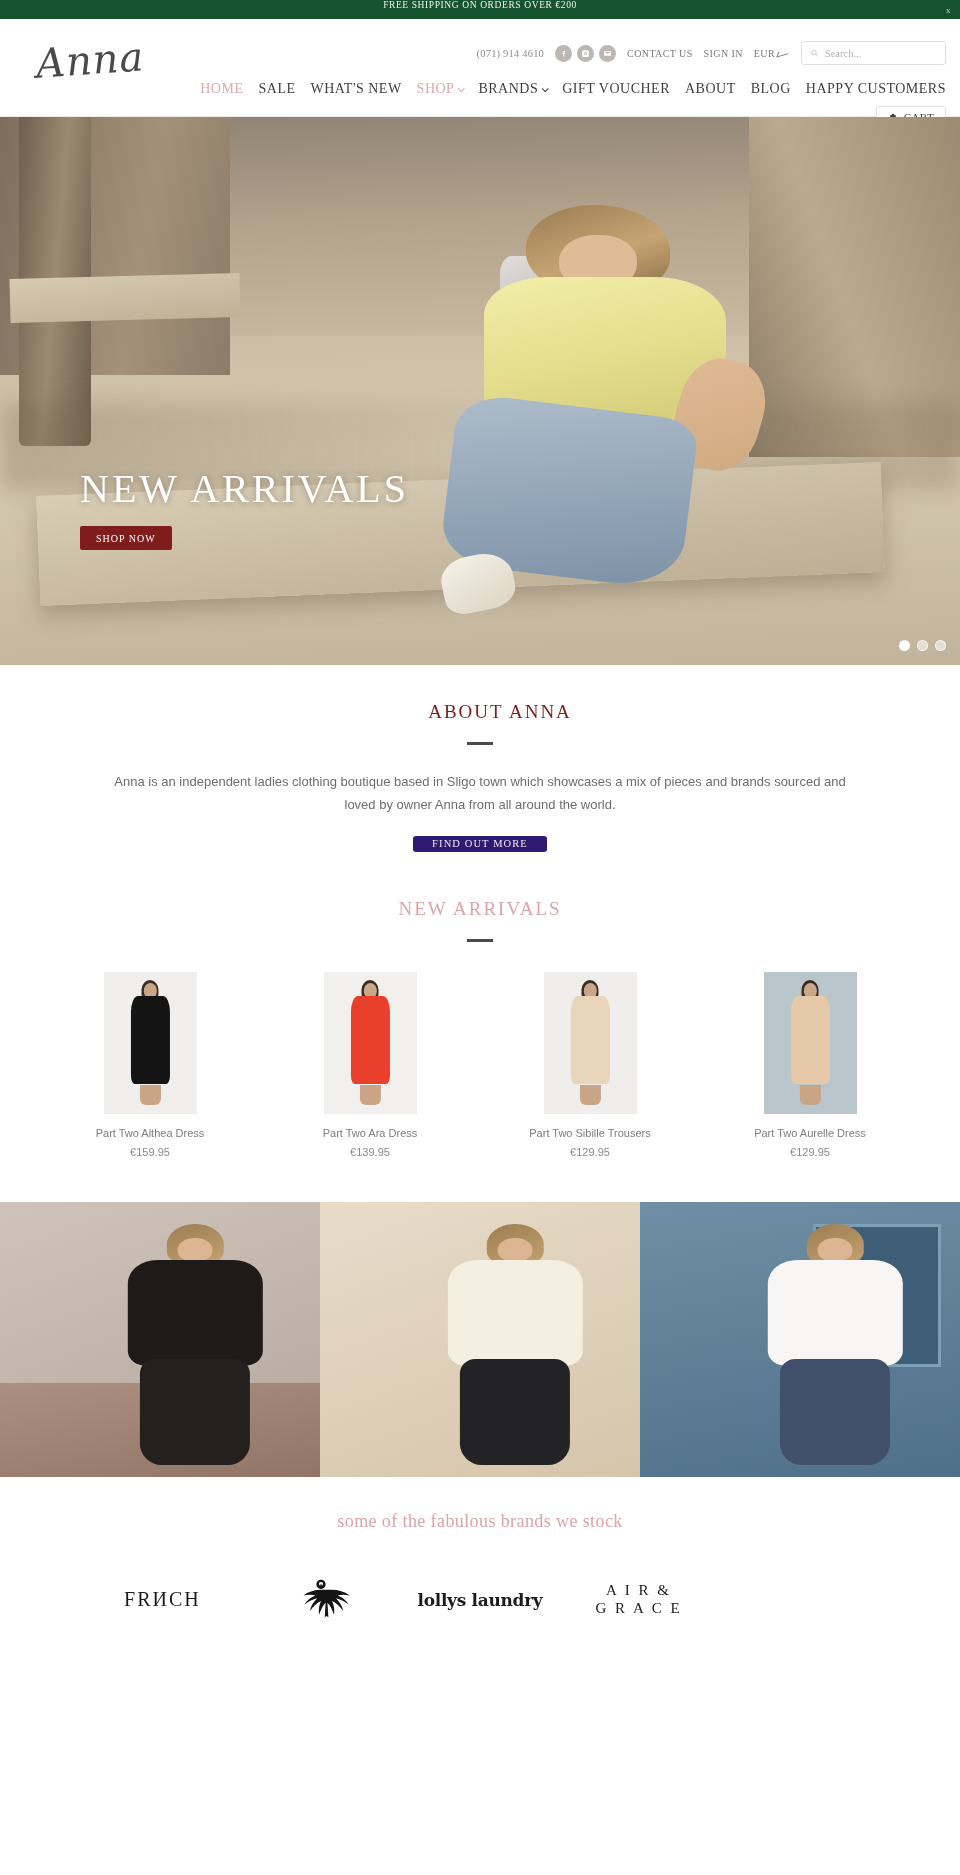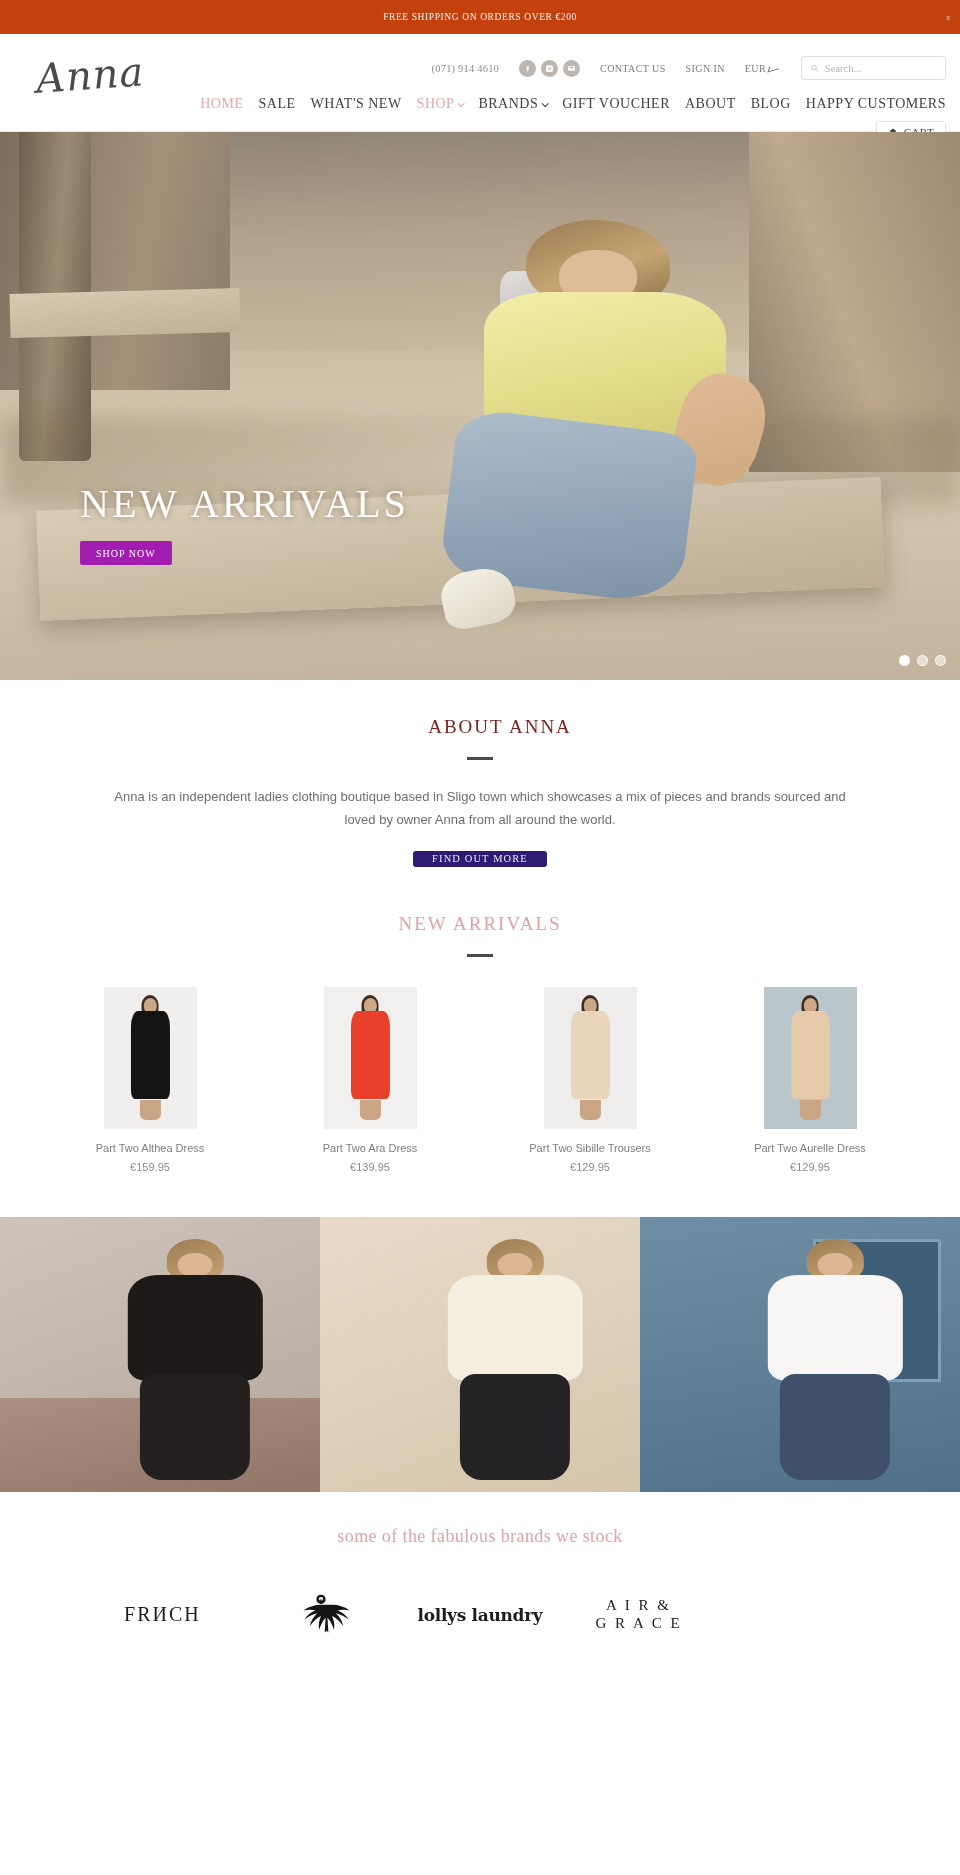--- a/index.html
+++ b/index.html
@@ -7,25 +7,24 @@
   body {
     font-family: "Liberation Sans", sans-serif;
     background: #ffffff;
     color: #555;
     width: 960px;
     overflow-x: hidden;
   }
 
   
   .announce {
-    background: #c2410c;
+    background: #14532d;
     color: #f2f2f2;
-    height: 34px;
+    height: 19px;
     display: flex;
-    align-items: center;
     justify-content: center;
     position: relative;
     font-size: 9.5px;
     letter-spacing: .6px;
     font-family: "Liberation Serif", serif;
   }
   .announce-close {
     position: absolute;
     right: 9px;
     top: 50%;
@@ -55,21 +54,21 @@
     font-weight: 400;
     transform: rotate(-4deg);
   }
 
   .util-row {
     position: absolute;
     right: 14px;
     top: 22px;
     display: flex;
     align-items: center;
-    gap: 20px;
+    gap: 11px;
     font-family: "Liberation Serif", serif;
     margin-left: 41px;
   }
   .phone { font-size: 10.5px; color: #8d8d8d; letter-spacing: .2px; }
   .socials { display: flex; gap: 5px; }
   .soc {
     width: 17px; height: 17px; border-radius: 50%;
     background: #bcb7b2;
     display: flex; align-items: center; justify-content: center;
     color: #fff;
@@ -237,21 +236,21 @@
     font-size: 40px;
     letter-spacing: 3px;
     font-weight: 400;
     text-shadow: 0 1px 6px rgba(60,45,30,.38);
     line-height: 1;
   }
   .hero-cta {
     position: absolute;
     left: 80px;
     top: 409px;
-    background: #a21caf;
+    background: #7f1d1d;
     color: #fff;
     border: 0;
     height: 24px;
     padding: 0 16px;
     font-family: "Liberation Serif", serif;
     font-size: 10px;
     letter-spacing: 1px;
     border-radius: 2px;
     cursor: pointer;
   }

